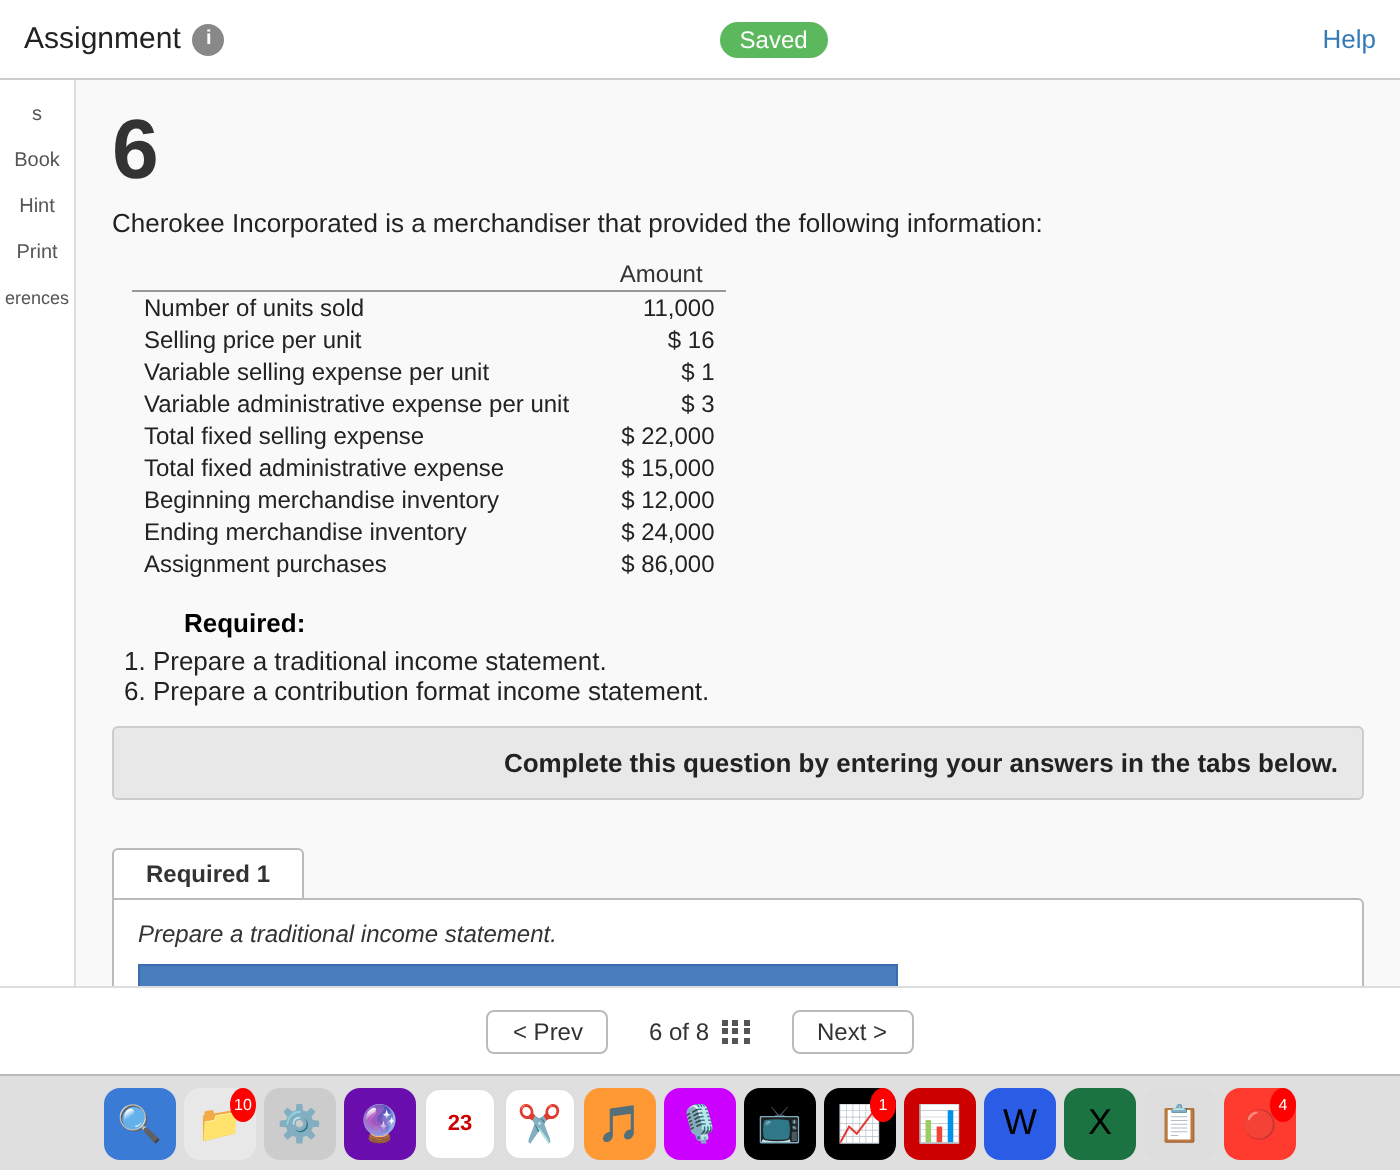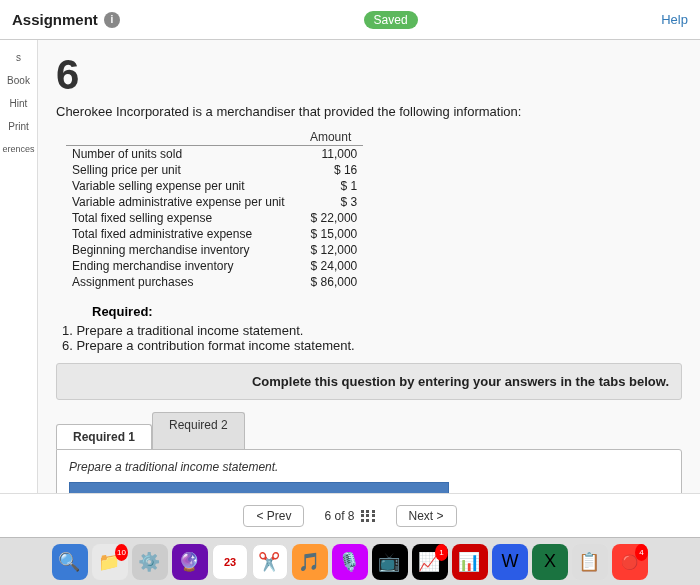--- a/index.html
+++ b/index.html
@@ -23,21 +23,21 @@
       padding: 8px 12px;
       height: 40px;
     }
     .top-bar-left {
       display: flex;
       align-items: center;
       gap: 6px;
     }
     .top-bar-title {
       font-size: 15px;
-      font-weight: 700;
+      font-weight: 400;
       color: #222;
     }
     .info-icon {
       width: 16px;
       height: 16px;
       border-radius: 50%;
       background: #888;
       color: #fff;
       display: inline-flex;
       align-items: center;
@@ -381,21 +381,20 @@
     <div class="required-item">1. Prepare a traditional income statement.</div>
     <div class="required-item">6. Prepare a contribution format income statement.</div>
   </div>
 
   <div class="complete-box">
     <span>Complete this question by entering your answers in the tabs below.</span>
   </div>
 
   <div class="tabs">
     <div class="tab active">Required 1</div>
-    <div class="tab">Required 2</div>
   </div>
 
   <div class="tab-content">
     <p class="tab-instruction">Prepare a traditional income statement.</p>
 
     <table class="income-table">
       <thead>
         <tr>
           <th colspan="2">Cherokee, Incorporated</th>
         </tr>

